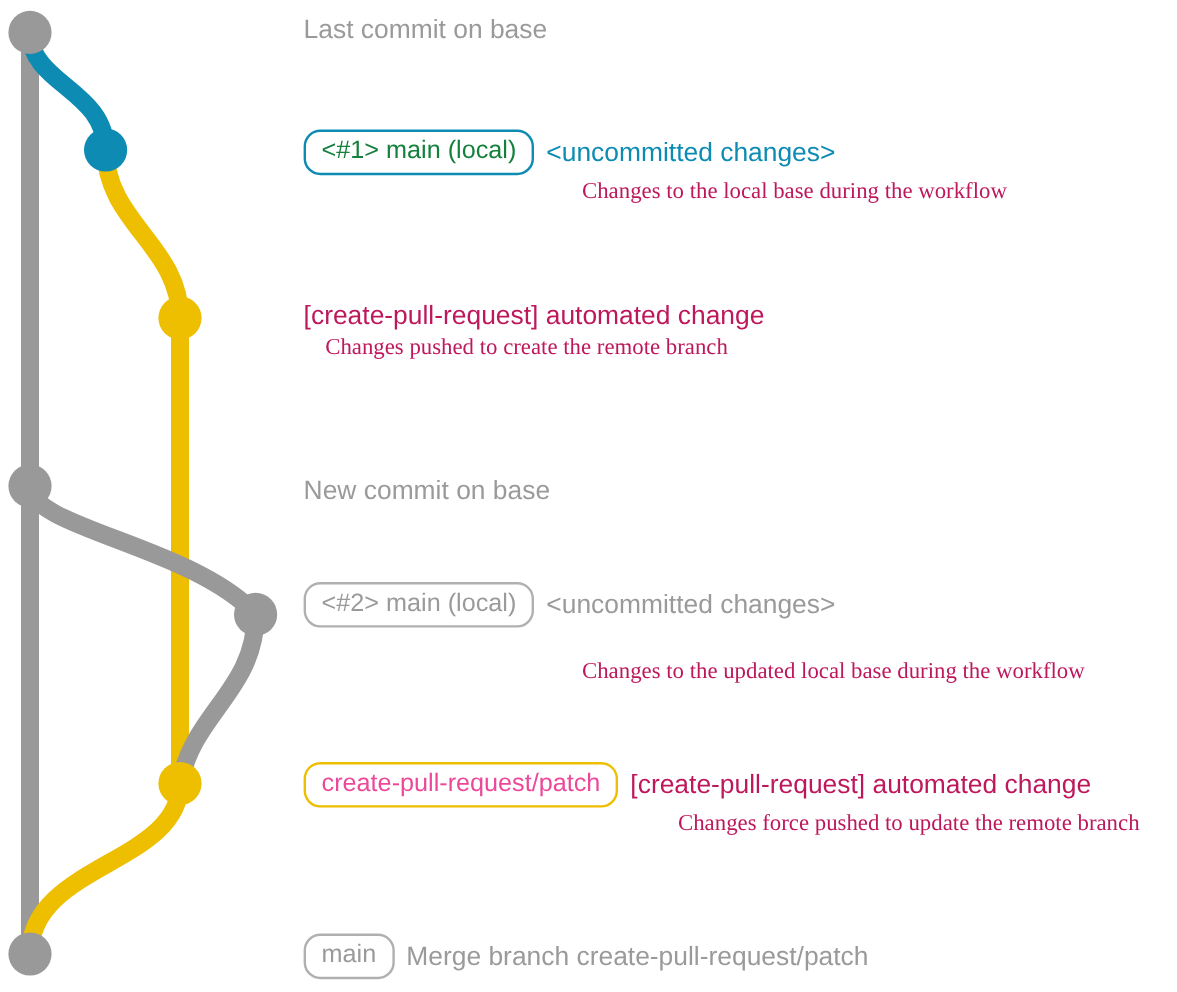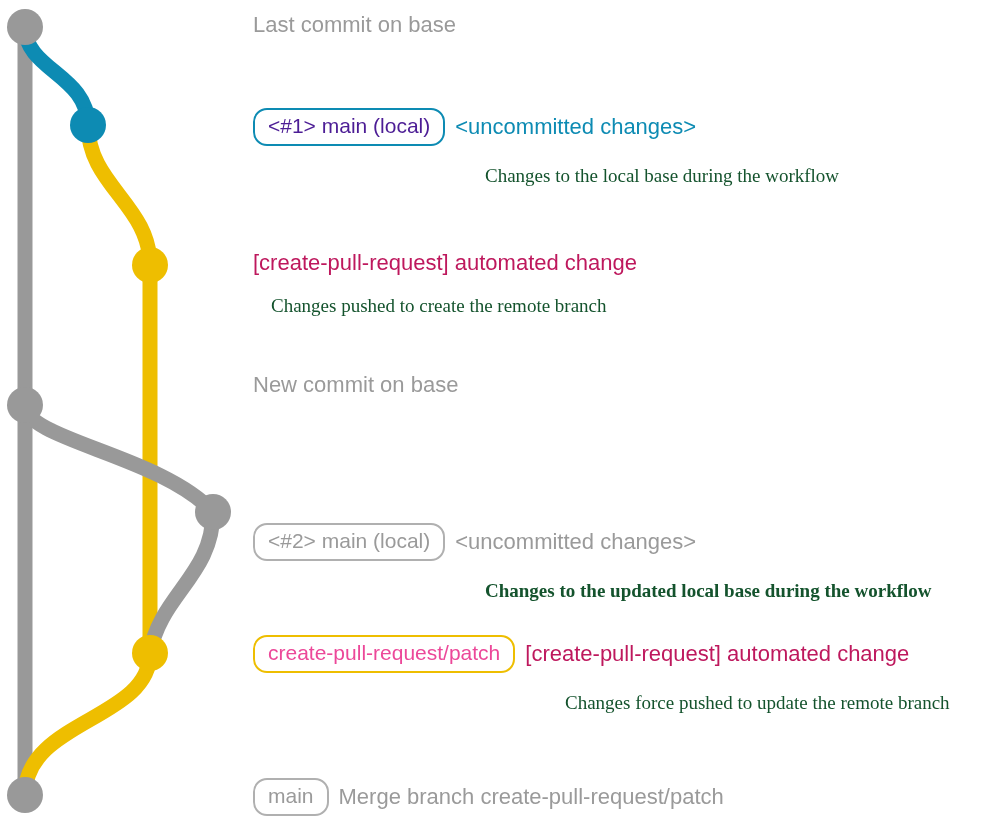--- a/index.html
+++ b/index.html
@@ -41,53 +41,53 @@
     border: 2px solid #999999;
     border-radius: 14px;
     padding: 4px 13px 6px 13px;
     font-size: 21px;
     line-height: 1.15;
     color: #999999;
     background: #ffffff;
     white-space: nowrap;
     font-family: "Liberation Sans", sans-serif;
   }
-  .pill.blue  { border-color: #0d8bb3; color: #4c1d95; }
+  .pill.blue  { border-color: #0d8bb3; color: #15803d; }
   .pill.yellow{ border-color: #eebe00; color: #ec4899; }
   .pill.gray  { border-color: #b0b0b0; color: #9a9a9a; }
 
   .msg {
     font-size: 22px;
     line-height: 1.2;
     white-space: nowrap;
     font-family: "Liberation Sans", sans-serif;
   }
   .msg.blue   { color: #0d8bb3; }
   .msg.yellow { color: #be185d; }
   .msg.gray   { color: #9a9a9a; }
 
   .note {
     font-family: "Liberation Serif", serif;
     font-size: 19px;
-    color: #14532d;
+    color: #be185d;
     white-space: nowrap;
-    margin-top: 19px;
+    margin-top: 3px;
   }
 
   
   #row-last-commit   { left: 253px; top: 12px; }
   #row-local-1       { left: 253px; top: 108px; }
   #row-automated-1   { left: 253px; top: 250px; }
-  #row-new-commit    { left: 253px; top: 372px; }
-  #row-local-2       { left: 253px; top: 523px; }
+  #row-new-commit    { left: 253px; top: 396px; }
+  #row-local-2       { left: 253px; top: 485px; gap: 23px; }
   #row-automated-2   { left: 253px; top: 635px; }
   #row-merge         { left: 253px; top: 778px; align-items: center; }
 
   #row-local-1 .note      { margin-left: 232px; }
-  #row-local-2 .note      { margin-left: 232px; font-weight: bold; }
+  #row-local-2 .note      { margin-left: 232px; }
   #row-automated-1 .note  { margin-left: 18px; }
   #row-automated-2 .note  { margin-left: 312px; }
 </style>
 </head>
 <body>
 
 <div id="page">
 
   <svg id="graph-svg" viewBox="0 0 981 827" xmlns="http://www.w3.org/2000/svg">
 

